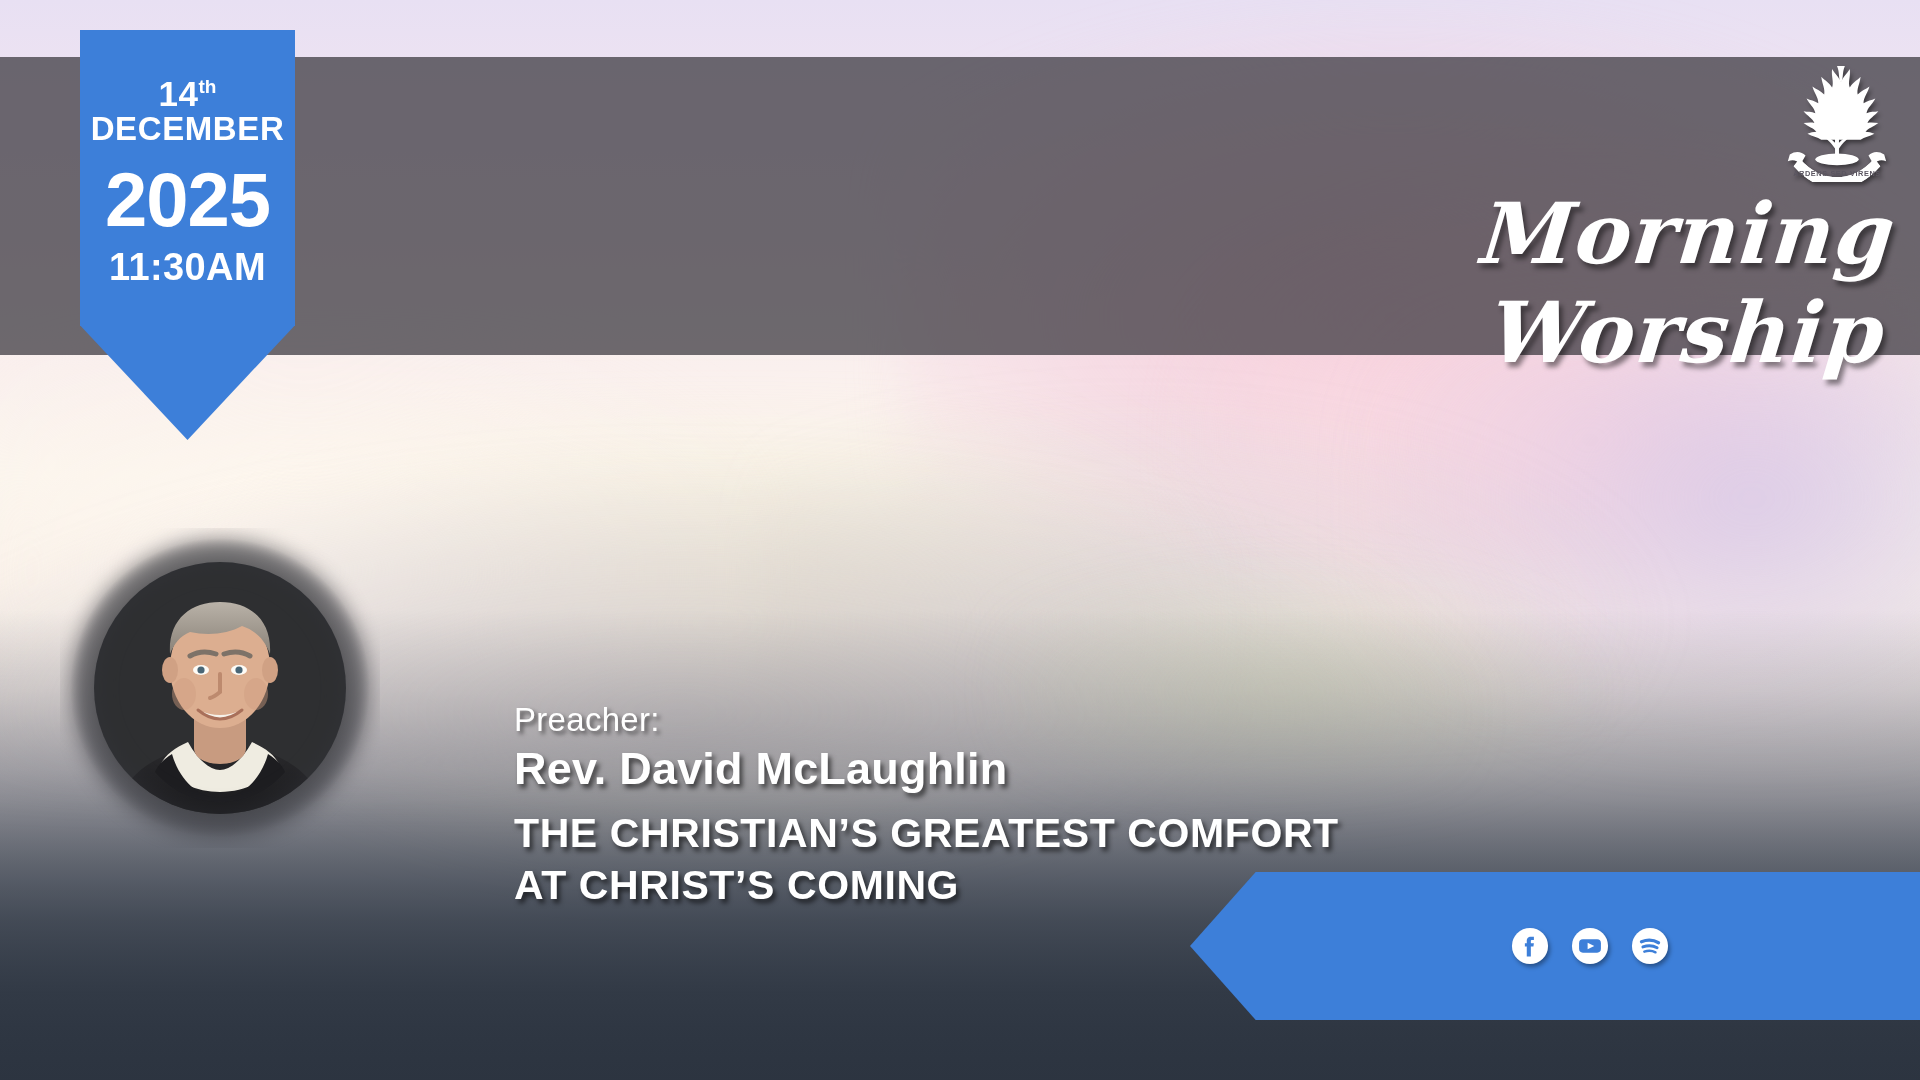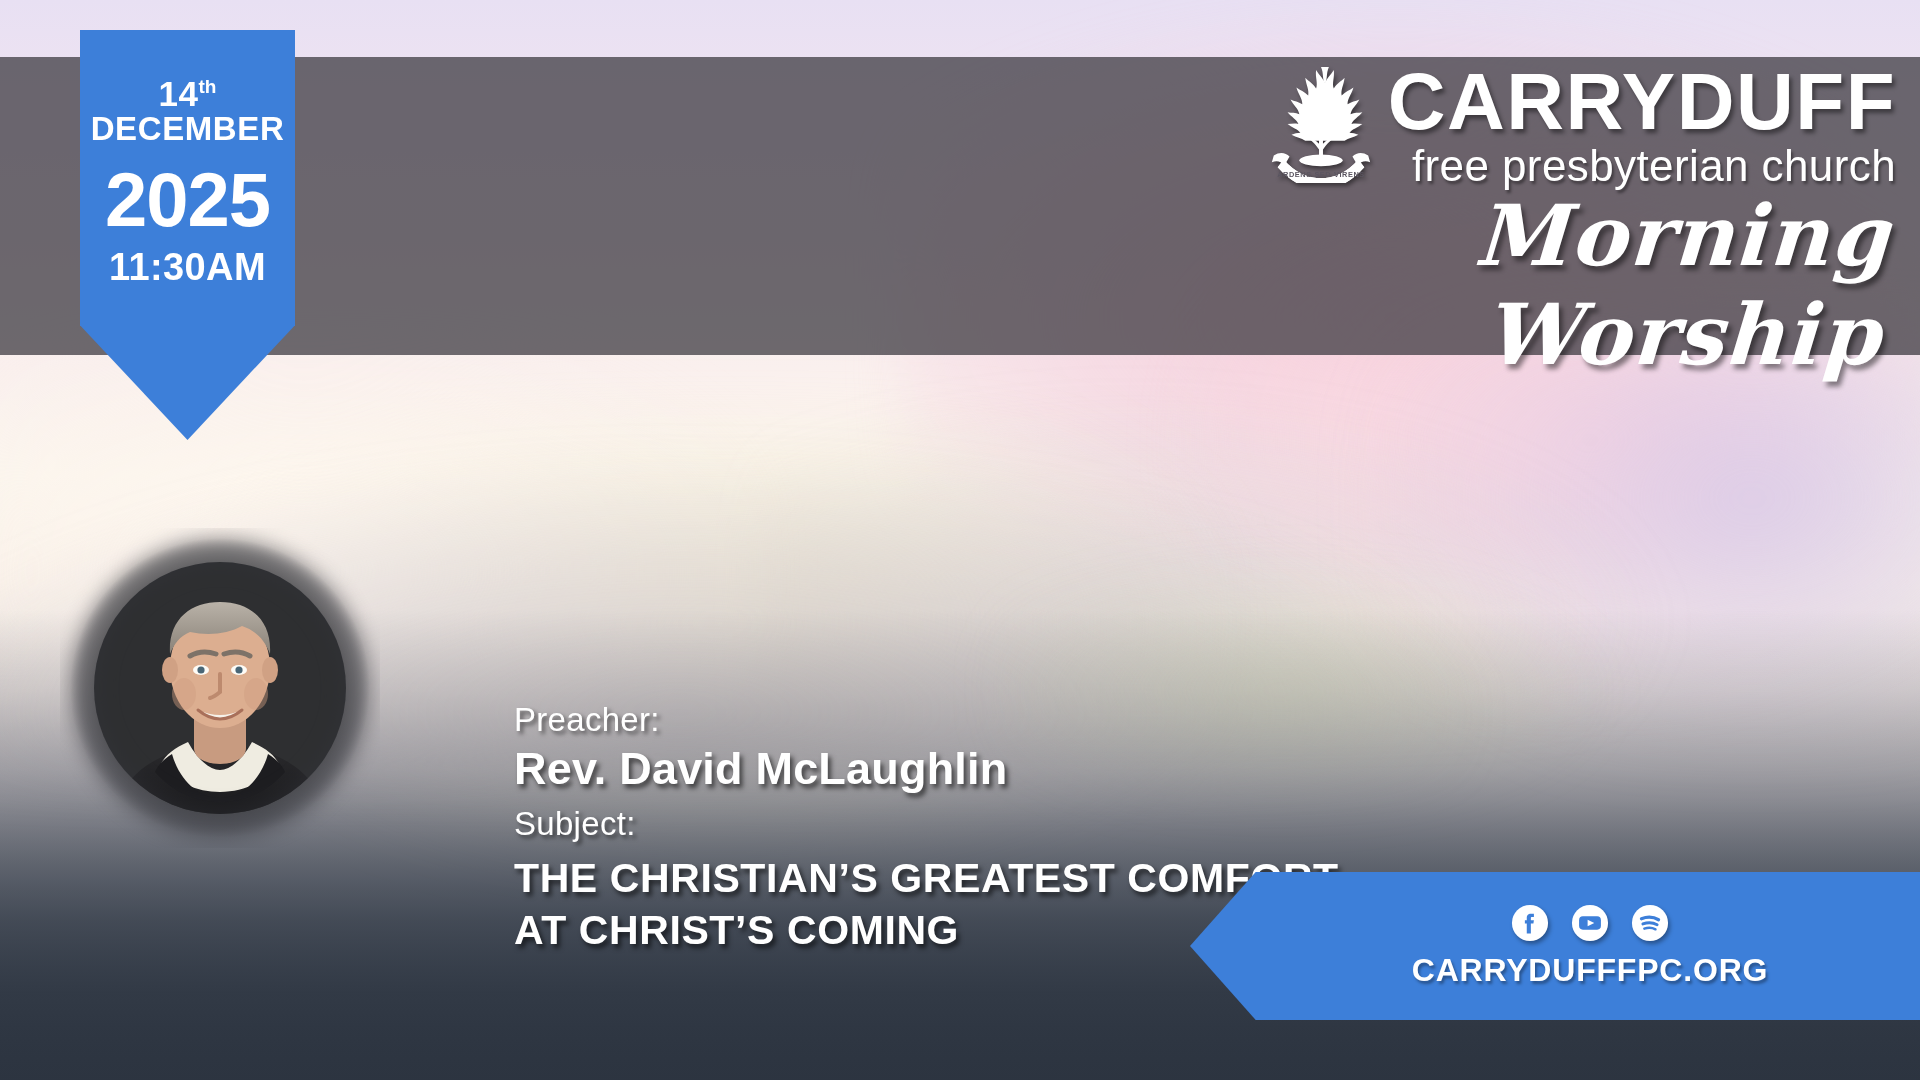--- a/index.html
+++ b/index.html
@@ -151,24 +151,20 @@
           <ellipse cx="60" cy="99" rx="22" ry="6"></ellipse>
 
           <path d="M12 94c6-4 12-3 16 1l-5 9c-4-4-8-5-13-3l2-7z"></path>
           <path d="M108 94c-6-4-12-3-16 1l5 9c4-4 8-5 13-3l-2-7z"></path>
           <path d="M22 98c12 14 26 19 38 19s26-5 38-19l6 8c-14 16-28 22-44 22s-30-6-44-22l6-8z"></path>
         </g>
         <path d="M22 98c12 14 26 19 38 19s26-5 38-19l6 8c-14 16-28 22-44 22s-30-6-44-22l6-8z" fill="#ffffff"></path>
         <text x="60" y="116" text-anchor="middle" font-family="Liberation Sans, sans-serif" font-size="7.5" font-weight="700" letter-spacing="0.6" fill="#5a5560">ARDENS SED VIRENS</text>
       </svg>
 
-      <div class="wordmark">
-        <div class="wm-main">CARRYDUFF</div>
-        <div class="wm-sub">free presbyterian church</div>
-      </div>
     </div>
     <div class="wm-script">Morning Worship</div>
   </div>
 
   <div class="portrait">
     <svg width="320" height="320" viewBox="0 0 320 320">
       <defs>
         <radialGradient id="vig" cx="50%" cy="50%" r="50%">
           <stop offset="0%" stop-color="#2a2a2c" stop-opacity="1"></stop>
           <stop offset="62%" stop-color="#2a2a2c" stop-opacity="1"></stop>
@@ -223,21 +219,20 @@
       </g>
       <circle cx="160" cy="160" r="150" fill="none" stroke="none"></circle>
 
       <circle cx="160" cy="160" r="136" fill="none" stroke="#33343a" stroke-width="26" opacity=".55" style="filter:blur(10px)"></circle>
     </svg>
   </div>
 
   <div class="info">
     <div class="lbl">Preacher:</div>
     <div class="preacher">Rev. David McLaughlin</div>
-    <div class="lbl">Subject:</div>
     <div class="title">THE CHRISTIAN’S GREATEST COMFORT</div>
     <div class="title" style="margin-top:-6px">AT CHRIST’S COMING</div>
   </div>
 
   <div class="chevron">
     <div class="sociconrow">
       <svg class="socicon" viewBox="0 0 40 40">
         <circle cx="20" cy="20" r="19" fill="#fff"></circle>
         <path d="M23.6 20.6h-2.7V31h-4.3V20.6h-2V17h2v-2.4c0-1.7.8-4.3 4.3-4.3l3.2.01v3.5h-2.3c-.4 0-.9.2-.9 1v2.2h3.2z" fill="#3d7fd9"></path>
       </svg>
@@ -246,16 +241,15 @@
         <rect x="8.5" y="13" width="23" height="14" rx="4" fill="#3d7fd9"></rect>
         <path d="M17.5 16.5l7 3.5-7 3.5z" fill="#fff"></path>
       </svg>
       <svg class="socicon" viewBox="0 0 40 40">
         <circle cx="20" cy="20" r="19" fill="#fff"></circle>
         <path d="M11 15.5c6-2.2 13-1.8 18 1.1" stroke="#3d7fd9" stroke-width="3.4" fill="none" stroke-linecap="round"></path>
         <path d="M12.5 21c5-1.8 11-1.4 15 .9" stroke="#3d7fd9" stroke-width="3" fill="none" stroke-linecap="round"></path>
         <path d="M14 26c4-1.4 8.5-1.1 11.8.7" stroke="#3d7fd9" stroke-width="2.5" fill="none" stroke-linecap="round"></path>
       </svg>
     </div>
-    <div class="weburl">CARRYDUFFFPC.ORG</div>
   </div>
 
 </div>
 
 </body></html>

